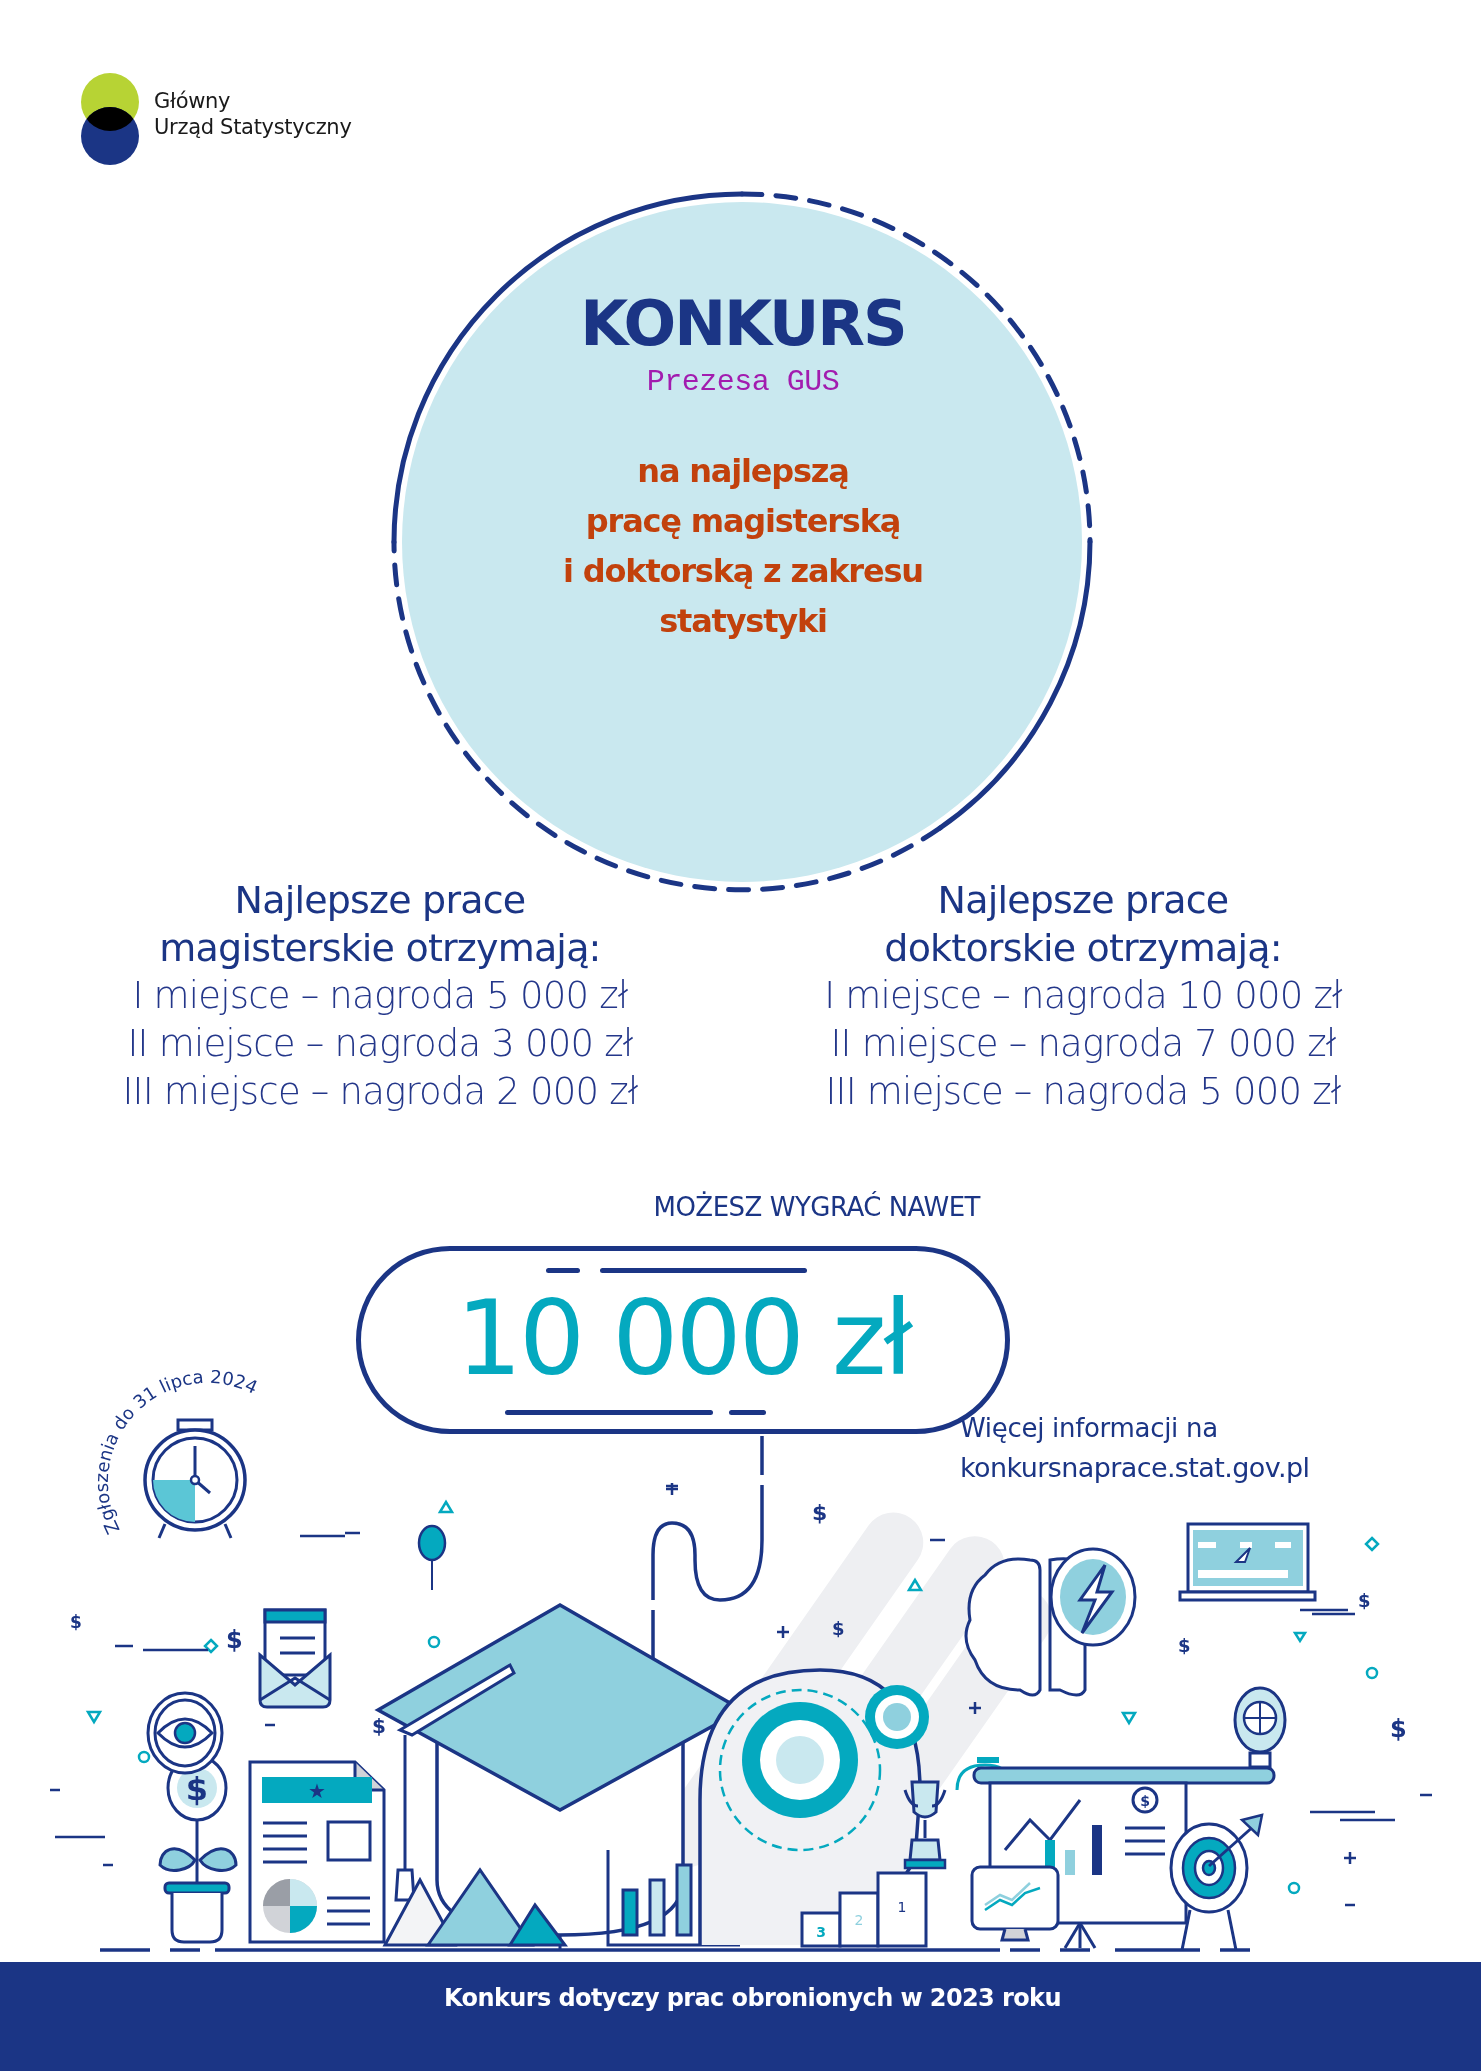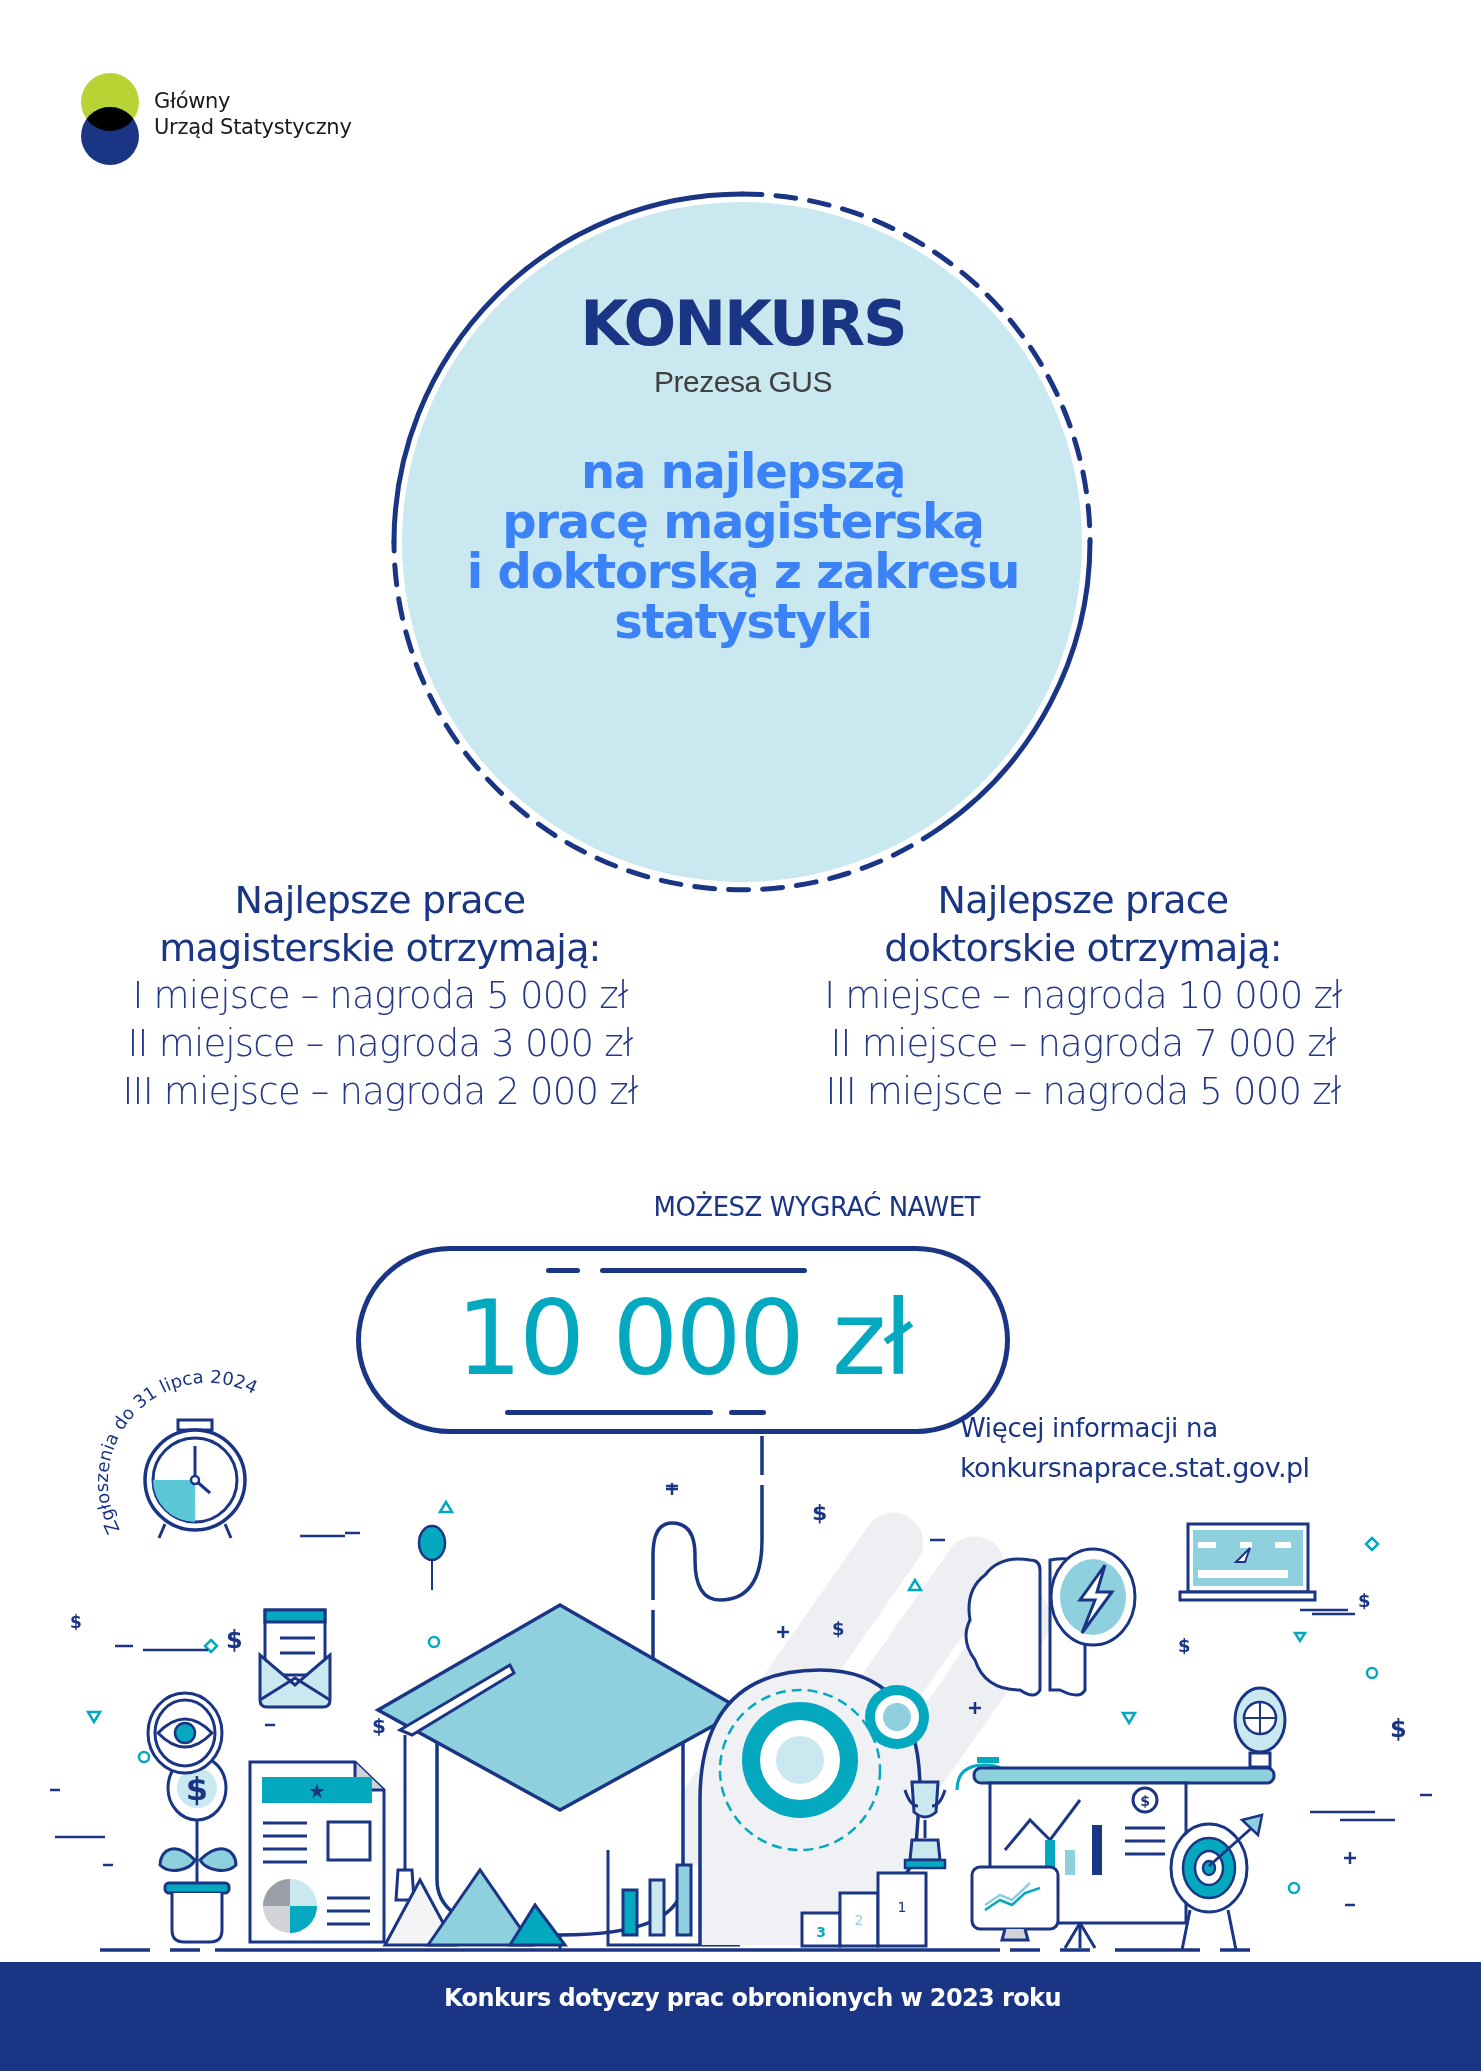--- a/index.html
+++ b/index.html
@@ -6,22 +6,22 @@
     html, body { width: 1481px; height: 2071px; background: #ffffff; overflow: hidden; }
     body { position: relative; font-family: "Liberation Sans", "DejaVu Sans", sans-serif; color: #1b3585; }
 
     .logo { position: absolute; left: 80px; top: 72px; width: 300px; height: 100px; }
     .logo-mark { position: absolute; left: 0; top: 0; width: 60px; height: 96px; }
     .logo-text { position: absolute; left: 74px; top: 16px; font-size: 21px; line-height: 26px; color: #1a1a1a; font-family: "DejaVu Sans", sans-serif; letter-spacing: -0.3px; }
 
     .hero-svg { position: absolute; left: 380px; top: 180px; width: 724px; height: 724px; }
     .hero-text { position: absolute; left: 403px; top: 280px; width: 680px; text-align: center; }
     .hero-title { font-family: "DejaVu Sans", sans-serif; font-weight: bold; font-size: 62px; letter-spacing: -2px; line-height: 76px; color: #1b3585; margin-top: 6px; }
-    .hero-sub { font-family: Liberation Sans, sans-serif; font-size: 30px; line-height: 40px; margin-top: 0; color: #404040; letter-spacing: -0.5px; }
-    .hero-desc { font-family: "DejaVu Sans", sans-serif; font-weight: bold; font-size: 48px; line-height: 50px; margin-top: 44px; color: #3b82f6; letter-spacing: -1.2px; }
+    .hero-sub { font-family: Liberation Mono, monospace; font-size: 30px; line-height: 40px; margin-top: 0; color: #a21caf; letter-spacing: -0.5px; }
+    .hero-desc { font-family: "DejaVu Sans", sans-serif; font-weight: bold; font-size: 32px; line-height: 50px; margin-top: 44px; color: #c2410c; letter-spacing: -1.2px; }
 
     .prize-col { position: absolute; top: 876px; width: 640px; text-align: center; font-family: "DejaVu Sans", sans-serif; color: #1b3585; }
     .prize-col.left { left: 60px; }
     .prize-col.right { left: 763px; }
     .prize-head { font-size: 38px; line-height: 48px; letter-spacing: -0.8px; }
     .prize-line { font-size: 37px; line-height: 48px; font-weight: 300; letter-spacing: -0.8px; color: #24378a; }
 
     .win-label { position: absolute; left: 400px; top: 1192px; width: 580px; text-align: right; font-family: "DejaVu Sans", sans-serif; font-size: 26px; letter-spacing: -0.5px; color: #1b3585; }
     .pill { position: absolute; left: 356px; top: 1246px; width: 654px; height: 188px; border: 5px solid #1b3585; border-radius: 94px; }
     .pill-amount { position: absolute; left: 356px; top: 1268px; width: 654px; text-align: center; font-family: "DejaVu Sans", sans-serif; font-weight: normal; font-size: 104px; line-height: 140px; color: #04a9bf; letter-spacing: -3px; }

